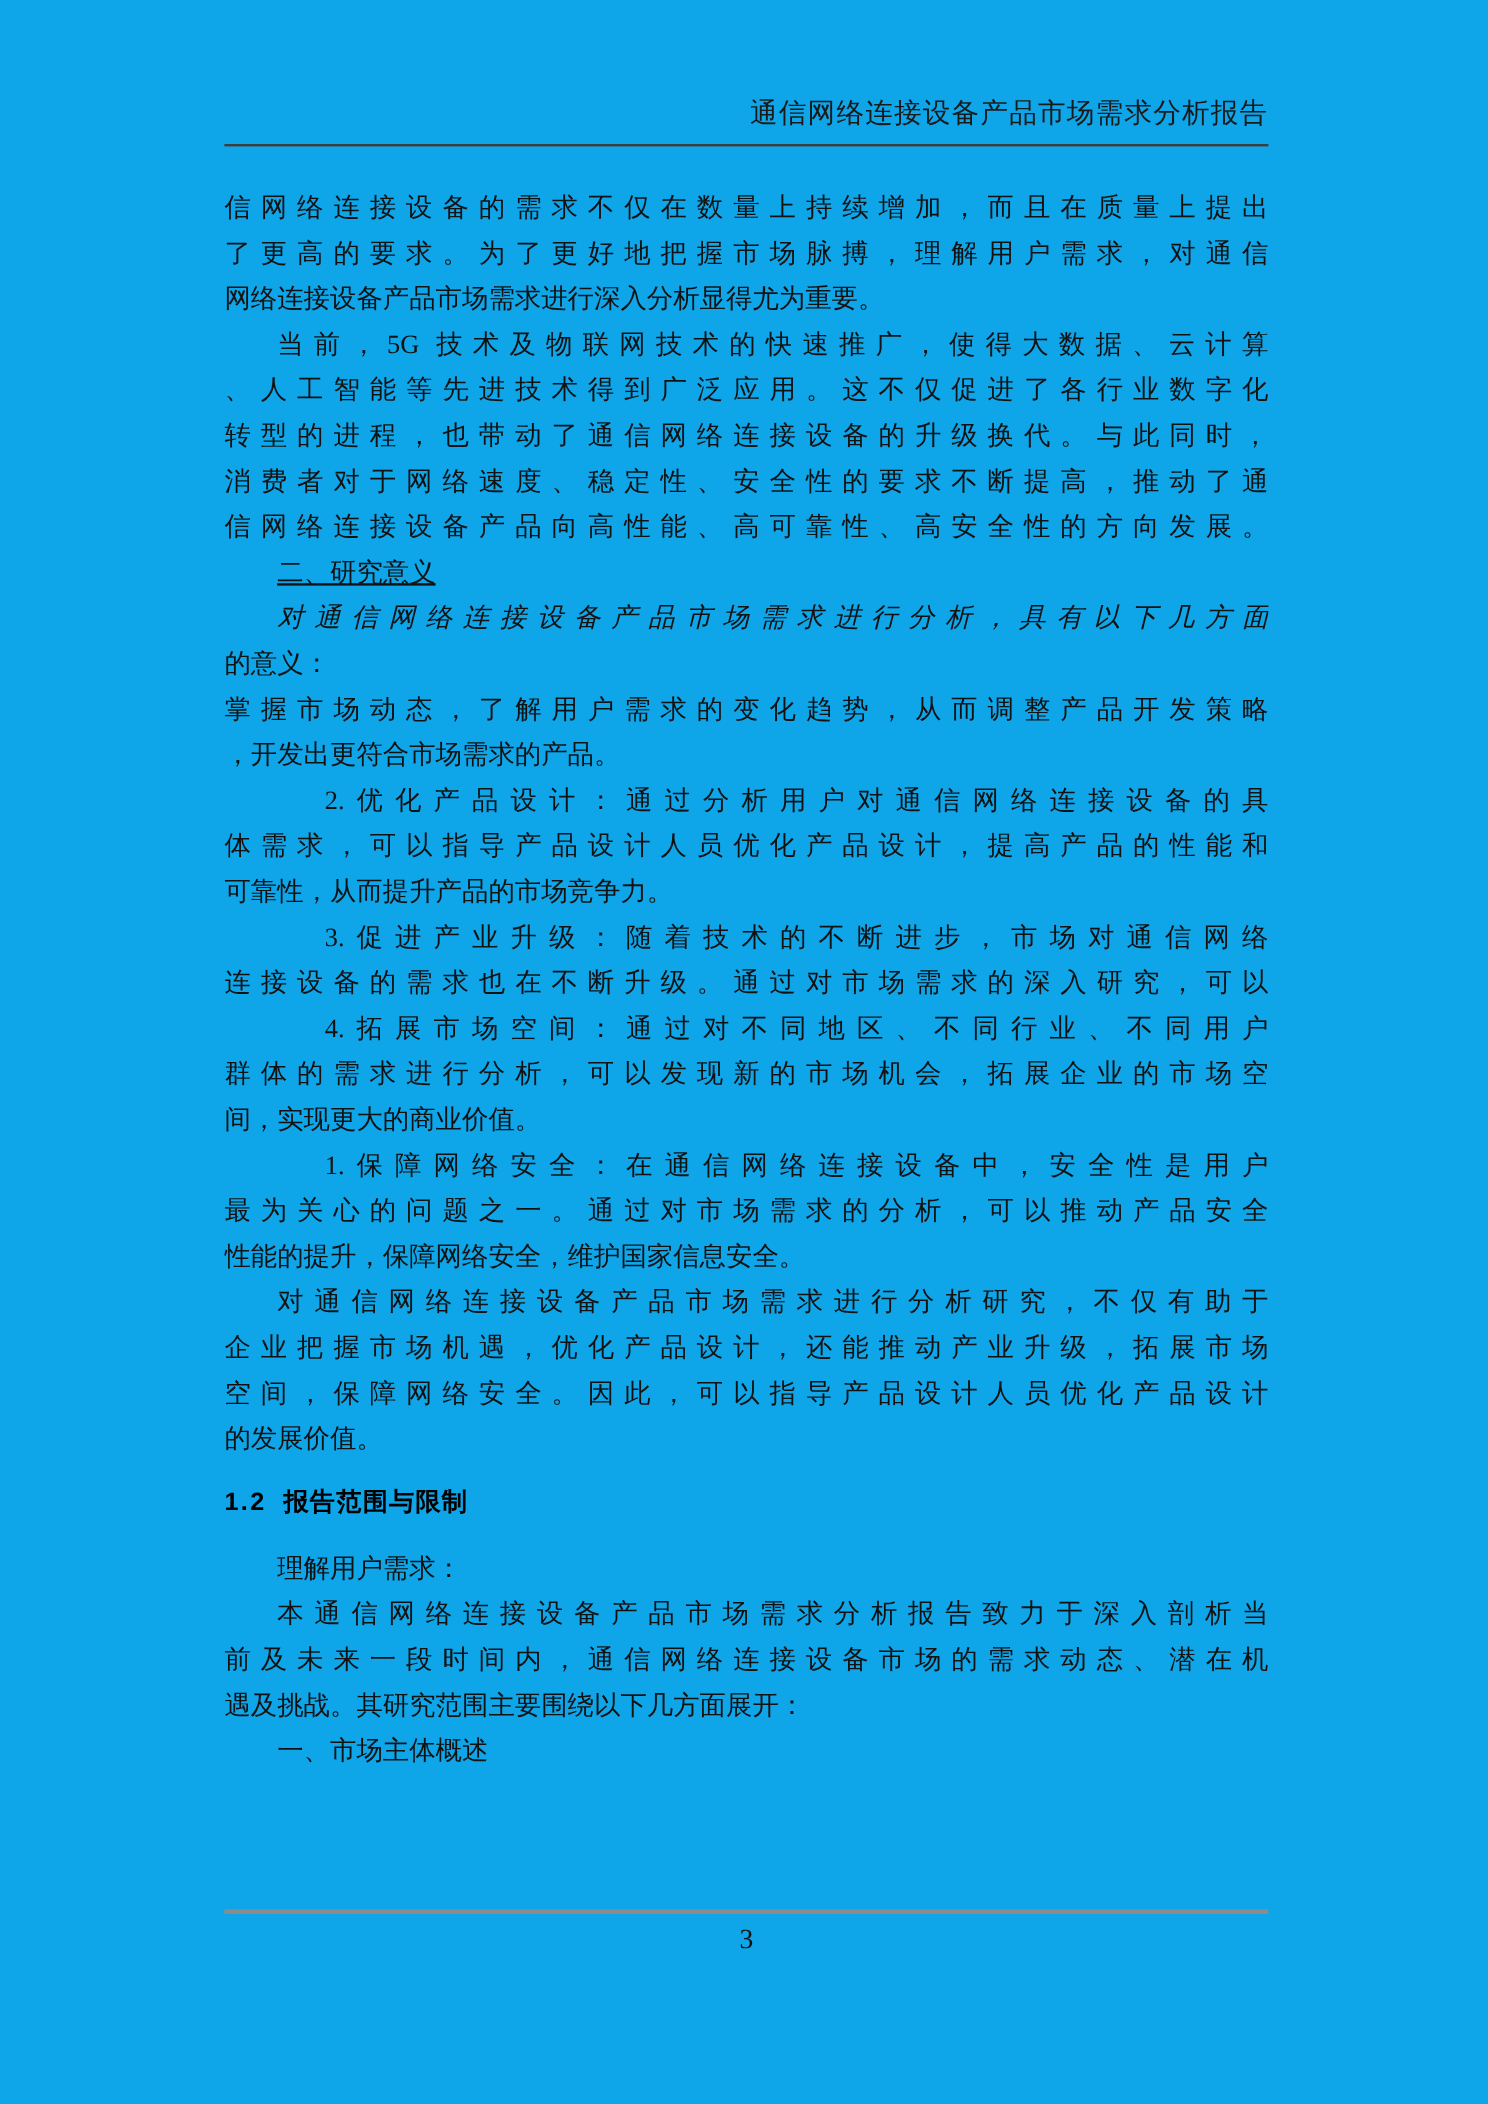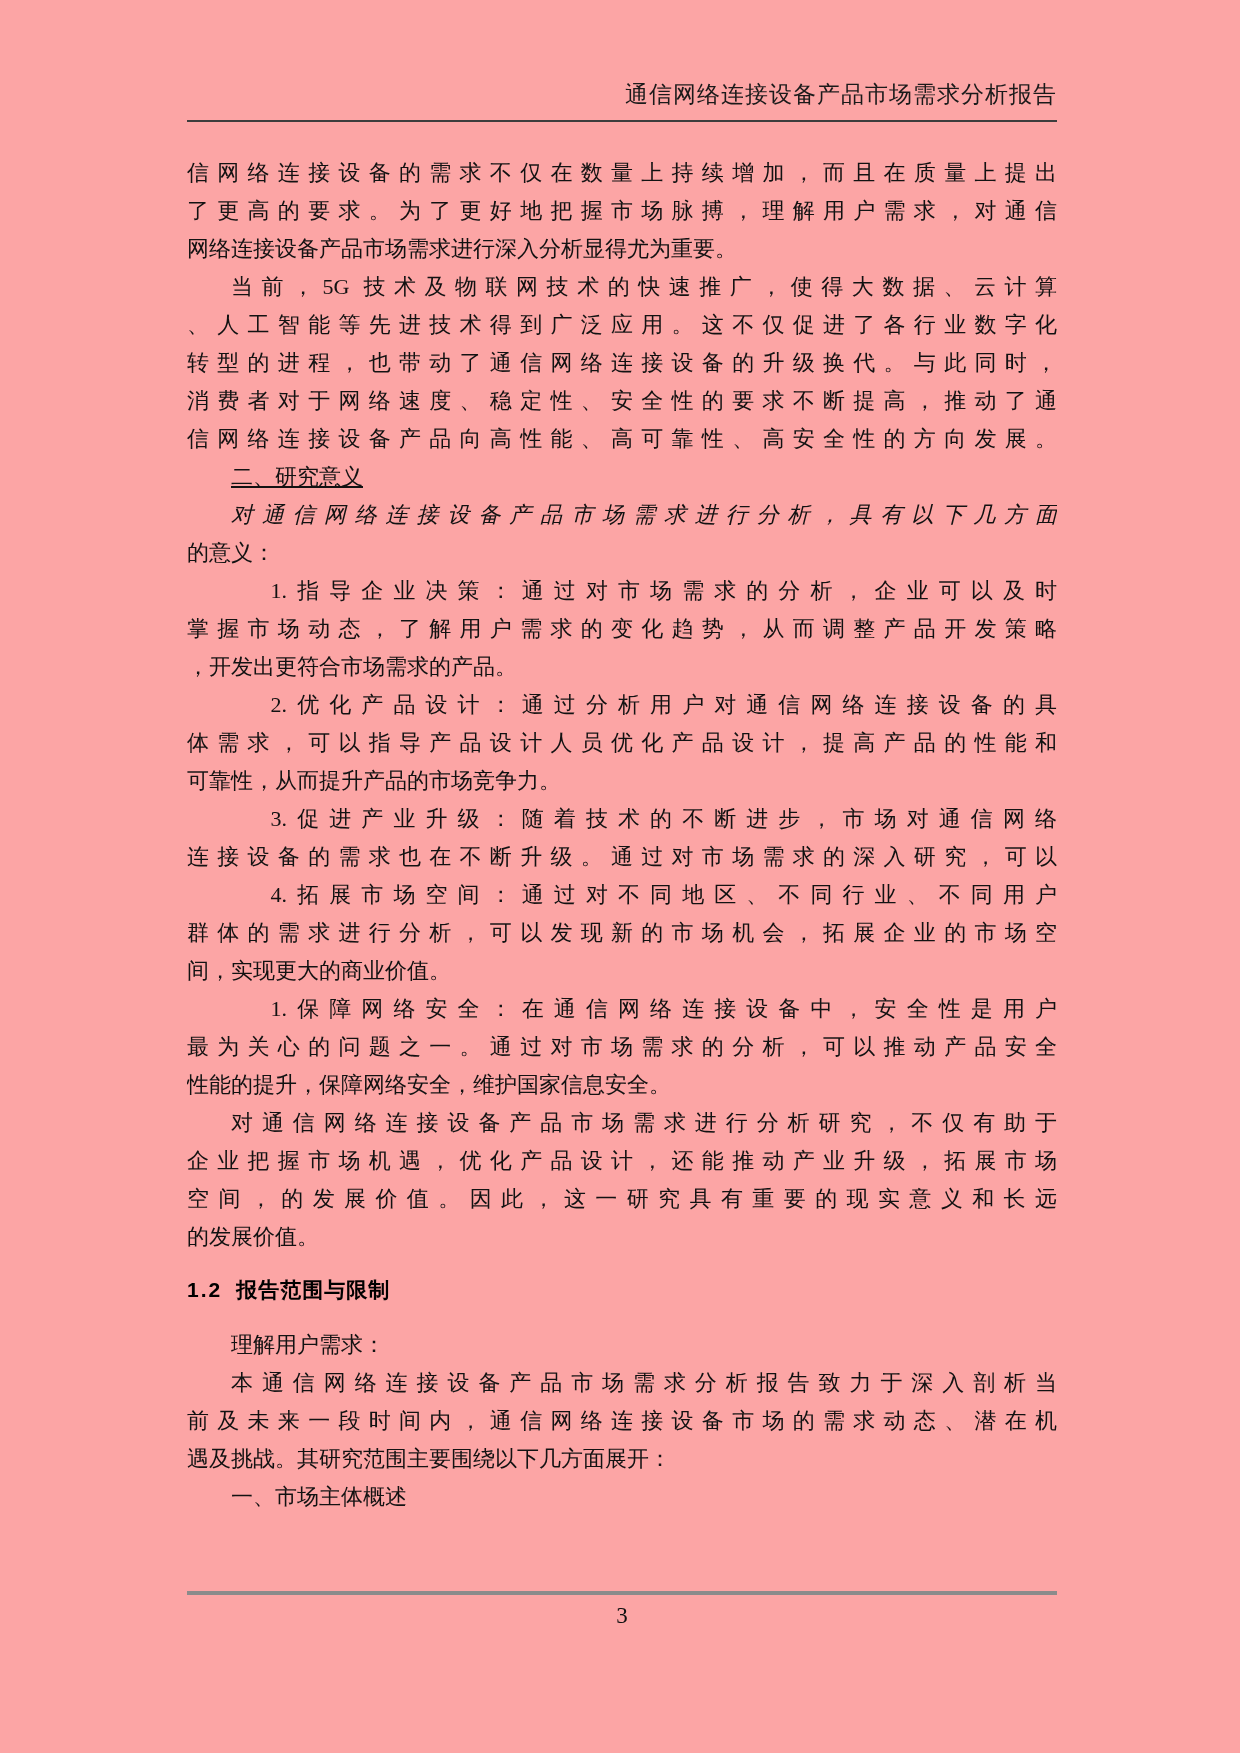--- a/index.html
+++ b/index.html
@@ -1,21 +1,21 @@
 <!DOCTYPE html>
 <html><head>
 <meta charset="utf-8">
 <style>
   * { margin: 0; padding: 0; box-sizing: border-box; }
   html, body { background: #ffffff; }
   .page {
     position: relative;
     width: 1240px;
     height: 1753px;
-    background: #fca5a5;
+    background: #0ea5e9;
     color: #111111;
     font-family: "Liberation Serif", "DejaVu Serif", serif;
     overflow: hidden;
   }
   .header {
     position: absolute;
     left: 187px;
     top: 82px;
     width: 870px;
   }
@@ -97,37 +97,36 @@
         <div class="line just">了更高的要求。为了更好地把握市场脉搏，理解用户需求，对通信</div>
         <div class="line">网络连接设备产品市场需求进行深入分析显得尤为重要。</div>
         <div class="line just" style="padding-left: 2em;">当前，5G 技术及物联网技术的快速推广，使得大数据、云计算</div>
         <div class="line just">、人工智能等先进技术得到广泛应用。这不仅促进了各行业数字化</div>
         <div class="line just">转型的进程，也带动了通信网络连接设备的升级换代。与此同时，</div>
         <div class="line just">消费者对于网络速度、稳定性、安全性的要求不断提高，推动了通</div>
         <div class="line just">信网络连接设备产品向高性能、高可靠性、高安全性的方向发展。</div>
         <div class="line" style="padding-left: 2em; text-decoration: underline;">二、研究意义</div>
         <div class="line just" style="padding-left: 2em; font-style: italic;">对通信网络连接设备产品市场需求进行分析，具有以下几方面</div>
         <div class="line">的意义：</div>
-        <div class="line just" style="padding-left: 3.8em;">1.指导企业决策：通过对市场需求的分析，企业可以及时</div>
         <div class="line just">掌握市场动态，了解用户需求的变化趋势，从而调整产品开发策略</div>
         <div class="line">，开发出更符合市场需求的产品。</div>
         <div class="line just" style="padding-left: 3.8em;">2.优化产品设计：通过分析用户对通信网络连接设备的具</div>
         <div class="line just">体需求，可以指导产品设计人员优化产品设计，提高产品的性能和</div>
         <div class="line">可靠性，从而提升产品的市场竞争力。</div>
         <div class="line just" style="padding-left: 3.8em;">3.促进产业升级：随着技术的不断进步，市场对通信网络</div>
         <div class="line just">连接设备的需求也在不断升级。通过对市场需求的深入研究，可以</div>
         <div class="line just" style="padding-left: 3.8em;">4.拓展市场空间：通过对不同地区、不同行业、不同用户</div>
         <div class="line just">群体的需求进行分析，可以发现新的市场机会，拓展企业的市场空</div>
         <div class="line">间，实现更大的商业价值。</div>
         <div class="line just" style="padding-left: 3.8em;">1.保障网络安全：在通信网络连接设备中，安全性是用户</div>
         <div class="line just">最为关心的问题之一。通过对市场需求的分析，可以推动产品安全</div>
         <div class="line">性能的提升，保障网络安全，维护国家信息安全。</div>
         <div class="line just" style="padding-left: 2em;">对通信网络连接设备产品市场需求进行分析研究，不仅有助于</div>
         <div class="line just">企业把握市场机遇，优化产品设计，还能推动产业升级，拓展市场</div>
-        <div class="line just">空间，的发展价值。因此，这一研究具有重要的现实意义和长远</div>
+        <div class="line just">空间，保障网络安全。因此，可以指导产品设计人员优化产品设计</div>
         <div class="line">的发展价值。</div>
       </div>
 
     <div class="section-heading">
       <span class="num">1.2</span><span>报告范围与限制</span>
     </div>
 
     <div>
         <div class="line" style="padding-left: 2em;">理解用户需求：</div>
         <div class="line just" style="padding-left: 2em;">本通信网络连接设备产品市场需求分析报告致力于深入剖析当</div>

